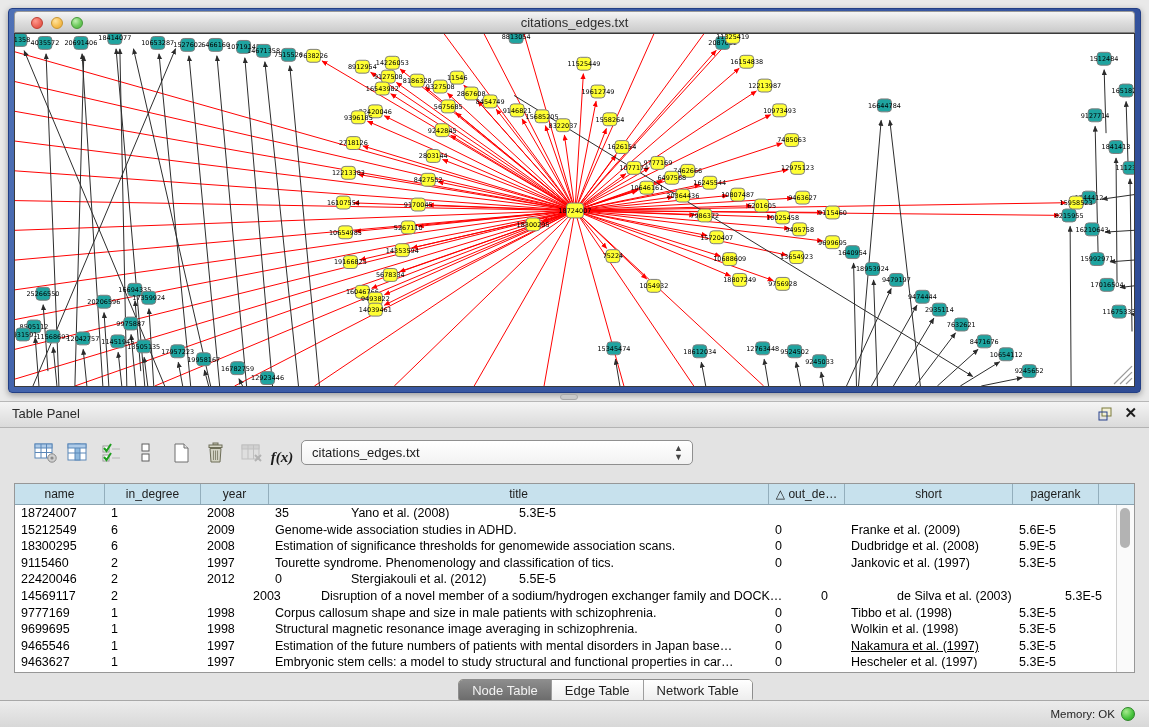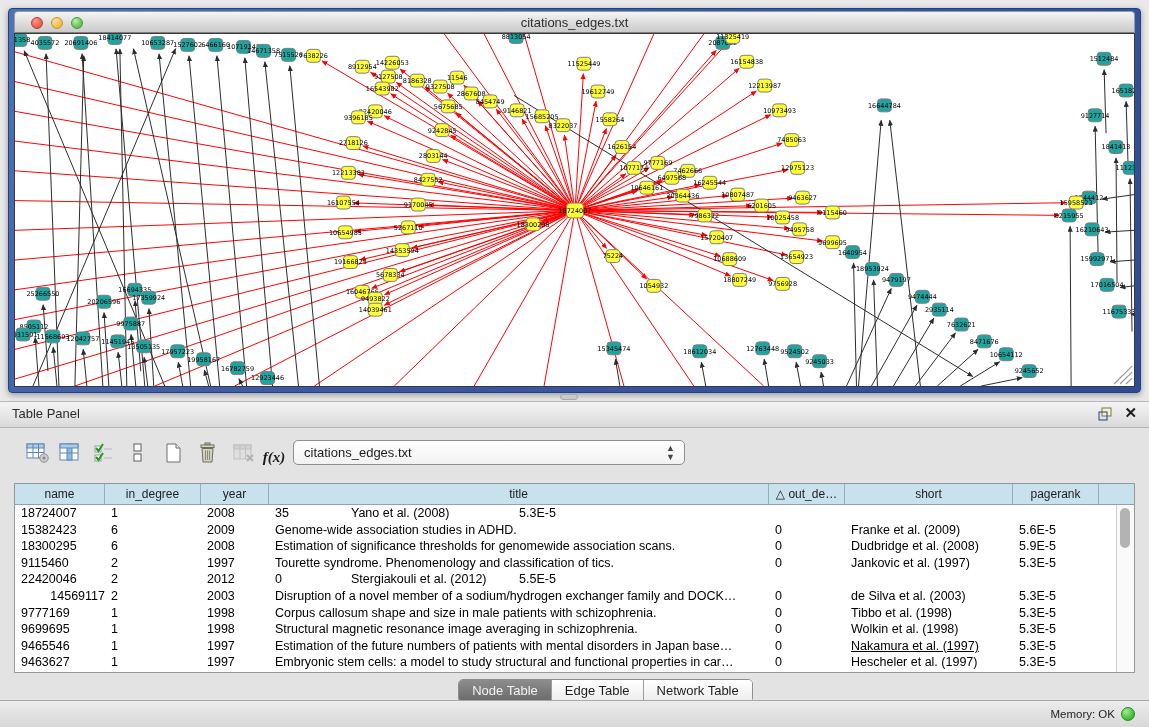--- a/index.html
+++ b/index.html
@@ -25,21 +25,21 @@
   #divider-knob{position:absolute;left:560px;top:394px;width:18px;height:6px;border-radius:3px;
     background:#c9c9c9;border:1px solid #a9a9a9;box-sizing:border-box;}
 
   
   #table-panel{position:absolute;left:0;top:401px;width:1149px;height:299px;background:#e3e3e3;border-top:1px solid #b7b7b7;box-sizing:border-box;}
   .panel-header{position:relative;height:25px;background:linear-gradient(#f4f4f4,#dadada);border-bottom:1px solid #b3b3b3;}
   .panel-title{position:absolute;left:12px;top:4px;font-size:13px;color:#2b2b2b;}
   .panel-float{position:absolute;right:36px;top:4px;width:16px;height:16px;cursor:pointer;}
   .panel-close{position:absolute;right:12px;top:2px;font-size:15px;font-weight:bold;color:#1c1c1c;cursor:pointer;line-height:18px;}
 
-  .toolbar{position:absolute;left:8px;top:25px;right:0;height:52px;}
+  .toolbar{position:absolute;left:16px;top:25px;right:0;height:52px;}
   .tb-btn{position:absolute;top:12px;width:28px;height:28px;border:none;background:transparent;padding:2px;cursor:pointer;}
   .tb-btn svg{display:block;}
   .fx{font-family:"Liberation Serif",serif;font-style:italic;font-weight:bold;font-size:15px;color:#1a1a1a;}
   .combo{position:absolute;left:285px;top:13px;width:392px;height:25px;background:linear-gradient(#ffffff,#f2f2f2);
     border:1px solid #8f8f8f;border-radius:5px;box-sizing:border-box;font-size:13px;color:#1c1c1c;
     padding:4px 26px 0 10px;cursor:pointer;}
   .combo .arrows{position:absolute;right:9px;top:3px;font-size:9px;line-height:9px;color:#444;text-align:center;}
 
   #table-box{position:absolute;left:14px;top:81px;width:1121px;height:190px;background:#fff;border:1px solid #979797;box-sizing:border-box;}
   #thead{display:flex;height:21px;background:#c7e1ed;border-bottom:1px solid #8aa4b2;box-sizing:border-box;}
@@ -579,21 +579,21 @@
       <div id="tbody">
           <div class="trow">
             <div class="td" style="width: 90px;">18724007</div>
             <div class="td" style="width: 96px;">1</div>
             <div class="td" style="width: 68px;">2008</div>
             <div class="td" style="width: 76px;">35</div>
             <div class="td" style="width: 168px;">Yano et al. (2008)</div>
             <div class="td" style="width: 86px;">5.3E-5</div>
           </div>
           <div class="trow">
-            <div class="td" style="width: 90px;">15382423</div>
+            <div class="td" style="width: 90px;">15212549</div>
             <div class="td" style="width: 96px;">6</div>
             <div class="td" style="width: 68px;">2009</div>
             <div class="td" style="width: 500px;">Genome-wide association studies in ADHD.</div>
             <div class="td" style="width: 76px;">0</div>
             <div class="td" style="width: 168px;">Franke et al. (2009)</div>
             <div class="td" style="width: 86px;">5.6E-5</div>
           </div>
           <div class="trow">
             <div class="td" style="width: 90px;">18300295</div>
             <div class="td" style="width: 96px;">6</div>
@@ -614,23 +614,23 @@
           </div>
           <div class="trow">
             <div class="td" style="width: 90px;">22420046</div>
             <div class="td" style="width: 96px;">2</div>
             <div class="td" style="width: 68px;">2012</div>
             <div class="td" style="width: 76px;">0</div>
             <div class="td" style="width: 168px;">Stergiakouli et al. (2012)</div>
             <div class="td" style="width: 86px;">5.5E-5</div>
           </div>
           <div class="trow">
-            <div class="td" style="width: 90px; text-align: right;">14569117</div>
+            <div class="td" style="width: 90px;">14569117</div>
             <div class="td" style="width: 96px;">2</div>
-            <div class="td" style="width: 68px;">2003</div>
+            <div class="td" style="width: 68px; margin-left: 46px;">2003</div>
             <div class="td" style="width: 500px;">Disruption of a novel member of a sodium/hydrogen exchanger family and DOCK…</div>
             <div class="td" style="width: 76px;">0</div>
             <div class="td" style="width: 168px;">de Silva et al. (2003)</div>
             <div class="td" style="width: 86px;">5.3E-5</div>
           </div>
           <div class="trow">
             <div class="td" style="width: 90px;">9777169</div>
             <div class="td" style="width: 96px;">1</div>
             <div class="td" style="width: 68px;">1998</div>
             <div class="td" style="width: 500px;">Corpus callosum shape and size in male patients with schizophrenia.</div>

